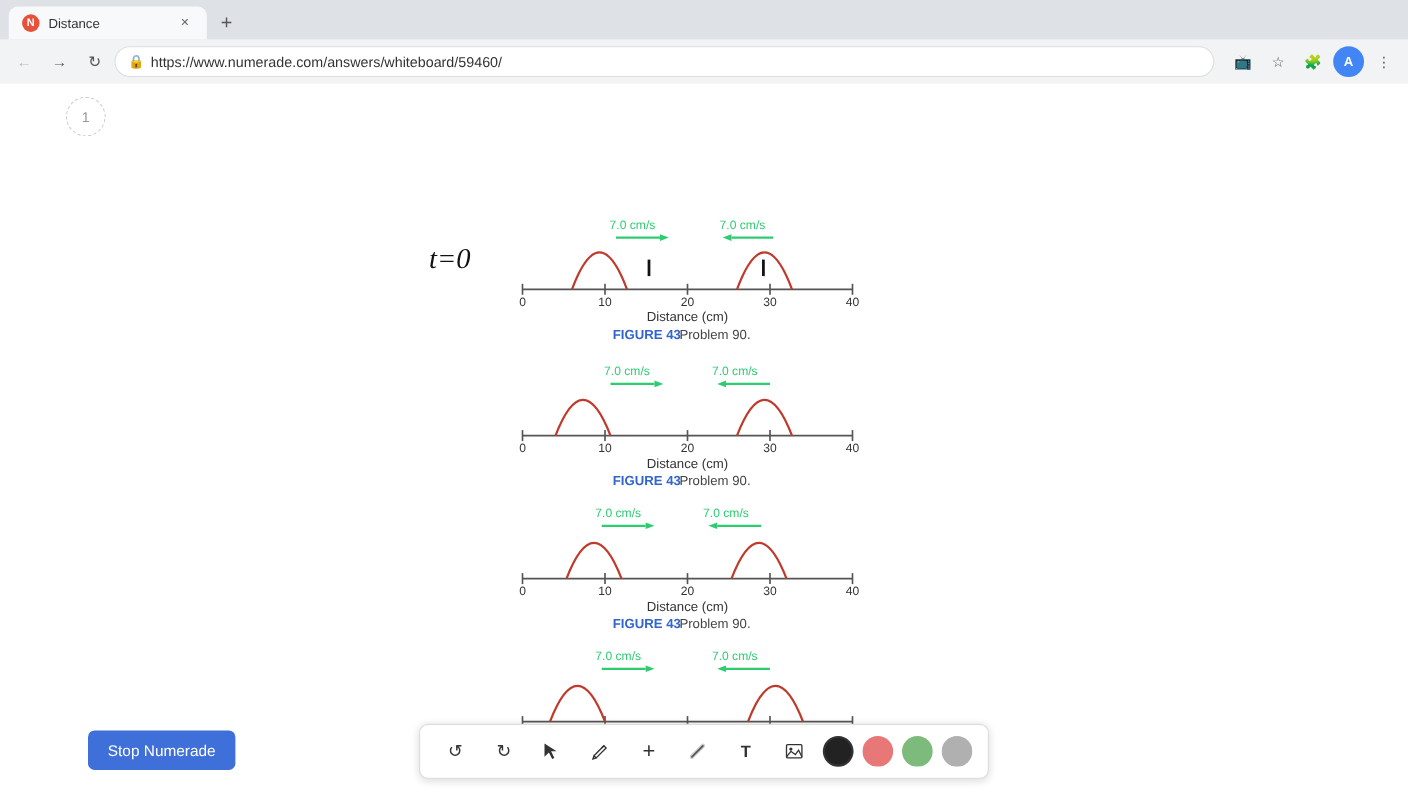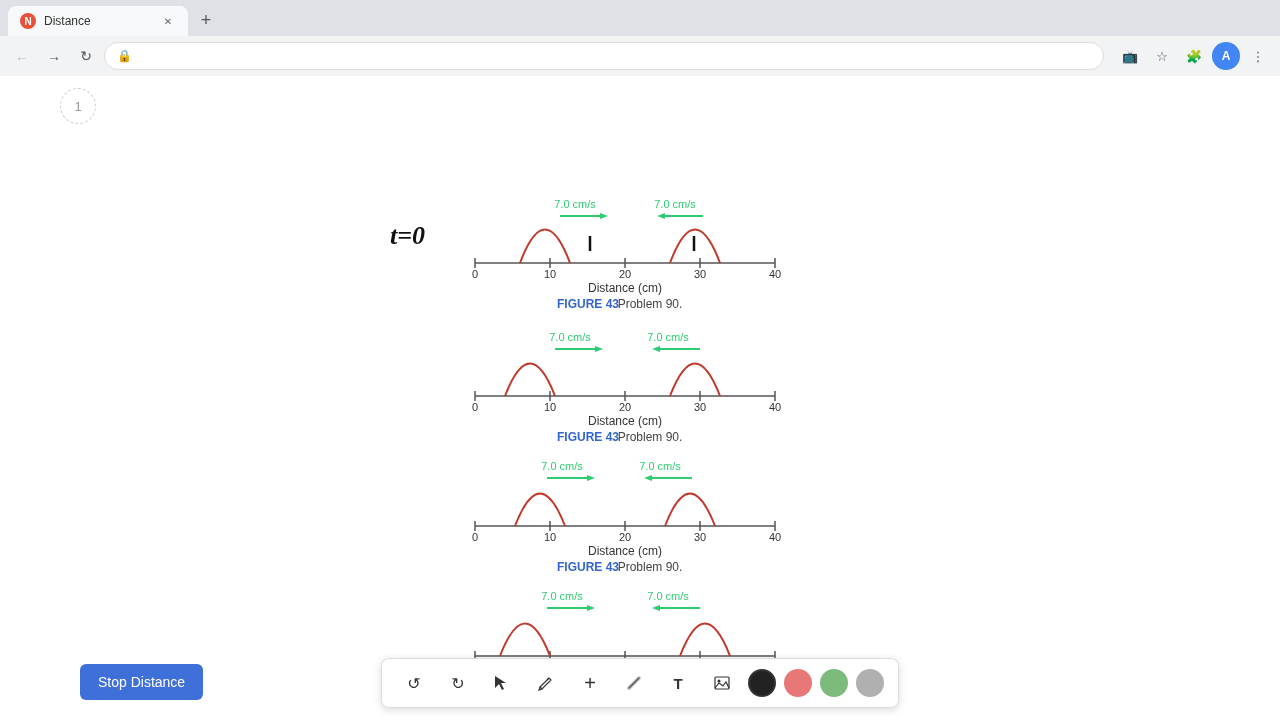--- a/index.html
+++ b/index.html
@@ -245,21 +245,21 @@
 
     
     .t-label {
       position: absolute;
       top: 145px;
       left: 390px;
       font-size: 26px;
       font-style: italic;
       font-family: 'Times New Roman', serif;
       color: #111;
-      font-weight: bold;
+      font-weight: normal;
     }
   </style>
 </head>
 <body>
 
 <div class="browser-outer">
 
   <div class="tab-bar">
     <div class="tab">
       <div class="tab-favicon">N</div>
@@ -268,20 +268,21 @@
     </div>
     <div class="new-tab-btn">+</div>
   </div>
 
   <div class="address-bar-row">
     <div class="nav-btn disabled">←</div>
     <div class="nav-btn">→</div>
     <div class="nav-btn">↻</div>
     <div class="address-bar">
       <span class="address-bar-icon">🔒</span>
+      <span>https://www.numerade.com/answers/whiteboard/59460/</span>
     </div>
     <div class="toolbar-icons">
       <div class="toolbar-icon-btn">📺</div>
       <div class="toolbar-icon-btn">☆</div>
       <div class="toolbar-icon-btn">🧩</div>
       <div class="profile-icon">A</div>
       <div class="toolbar-icon-btn">⋮</div>
     </div>
   </div>
 
@@ -411,21 +412,21 @@
 
         <text x="668" y="524" text-anchor="middle" font-size="11" fill="#2ecc71">7.0 cm/s</text>
         <line x1="700" y1="532" x2="660" y2="532" stroke="#2ecc71" stroke-width="2"></line>
         <polygon points="660,529 652,532 660,535" fill="#2ecc71"></polygon>
 
         <text x="588" y="625" text-anchor="middle" font-size="12" fill="#3366cc" font-weight="bold">FIGURE 43</text>
         <text x="650" y="625" text-anchor="middle" font-size="12" fill="#444">  Problem 90.</text>
 
       </svg>
 
-      <button class="stop-recording-btn">Stop Distance</button>
+      <button class="stop-recording-btn">Stop Numerade</button>
 
       <div class="bottom-toolbar">
         <div class="tool-btn">↺</div>
         <div class="tool-btn">↻</div>
         <div class="tool-btn">
           <svg width="18" height="18" viewBox="0 0 18 18">
               <polygon points="2,2 2,14 6,10 9,16 11,15 8,9 13,9" fill="#333"></polygon>
             </svg>
         </div>
         <div class="tool-btn">

